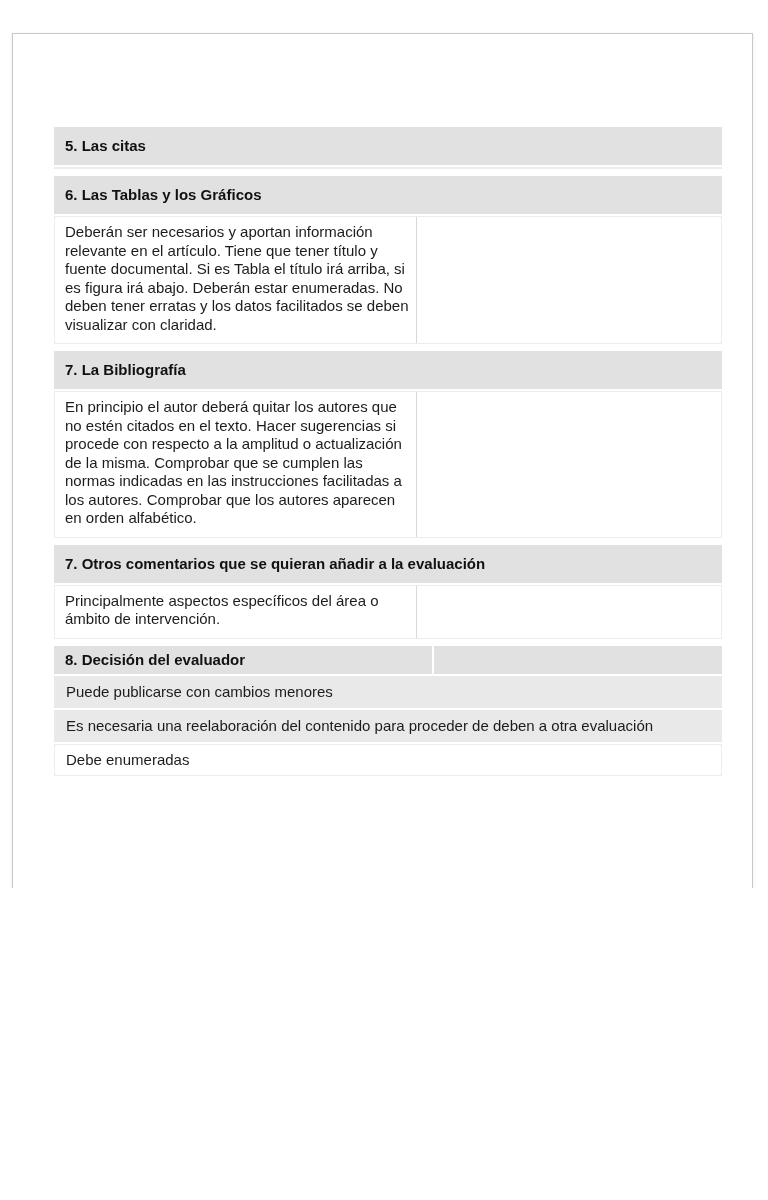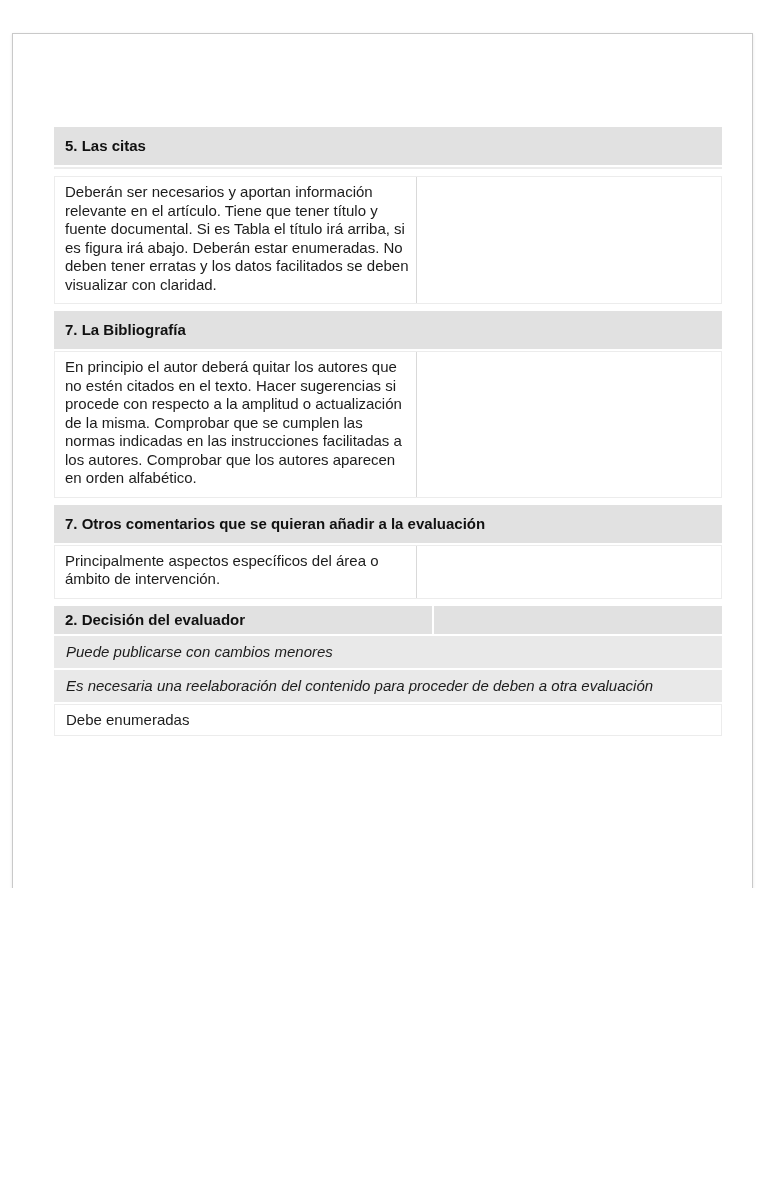--- a/index.html
+++ b/index.html
@@ -86,54 +86,54 @@
   .opt {
     padding: 6px 11px;
     line-height: 18px;
     margin-bottom: 2px;
     background: #ffffff;
     border: 1px solid #ececec;
   }
   .opt.alt {
     background: #e9e9e9;
     border: 1px solid #e9e9e9;
-    font-style: italic;
   }
 </style>
 </head>
 <body>
 
 <div class="viewport">
   <div class="sheet">
     <div class="form-table">
 
       <div class="hdr">5. Las citas</div>
       <div class="brow">
         <div class="cell-r"></div>
       </div>
 
+      <div class="hdr">6. Las Tablas y los Gráficos</div>
       <div class="brow">
         <div class="cell-l">Deberán ser necesarios y aportan información relevante en el artículo. Tiene que tener título y fuente documental. Si es Tabla el título irá arriba, si es figura irá abajo. Deberán estar enumeradas. No deben tener erratas y los datos facilitados se deben visualizar con claridad.</div>
         <div class="cell-r"></div>
       </div>
 
       <div class="hdr">7. La Bibliografía</div>
       <div class="brow">
         <div class="cell-l">En principio el autor deberá quitar los autores que no estén citados en el texto. Hacer sugerencias si procede con respecto a la amplitud o actualización de la misma. Comprobar que se cumplen las normas indicadas en las instrucciones facilitadas a los autores. Comprobar que los autores aparecen en orden alfabético.</div>
         <div class="cell-r"></div>
       </div>
 
       <div class="hdr">7. Otros comentarios que se quieran añadir a la evaluación</div>
       <div class="brow">
         <div class="cell-l">Principalmente aspectos específicos del área o ámbito de intervención.</div>
         <div class="cell-r"></div>
       </div>
 
       <div class="hdr-split gap-before">
-        <div class="cell-l">2. Decisión del evaluador</div>
+        <div class="cell-l">8. Decisión del evaluador</div>
         <div class="cell-r"></div>
       </div>
 
       <div class="opt alt">Puede publicarse con cambios menores</div>
       <div class="opt alt">Es necesaria una reelaboración del contenido para proceder de deben a otra evaluación</div>
       <div class="opt">Debe enumeradas</div>
 
     </div>
   </div>
 </div>

